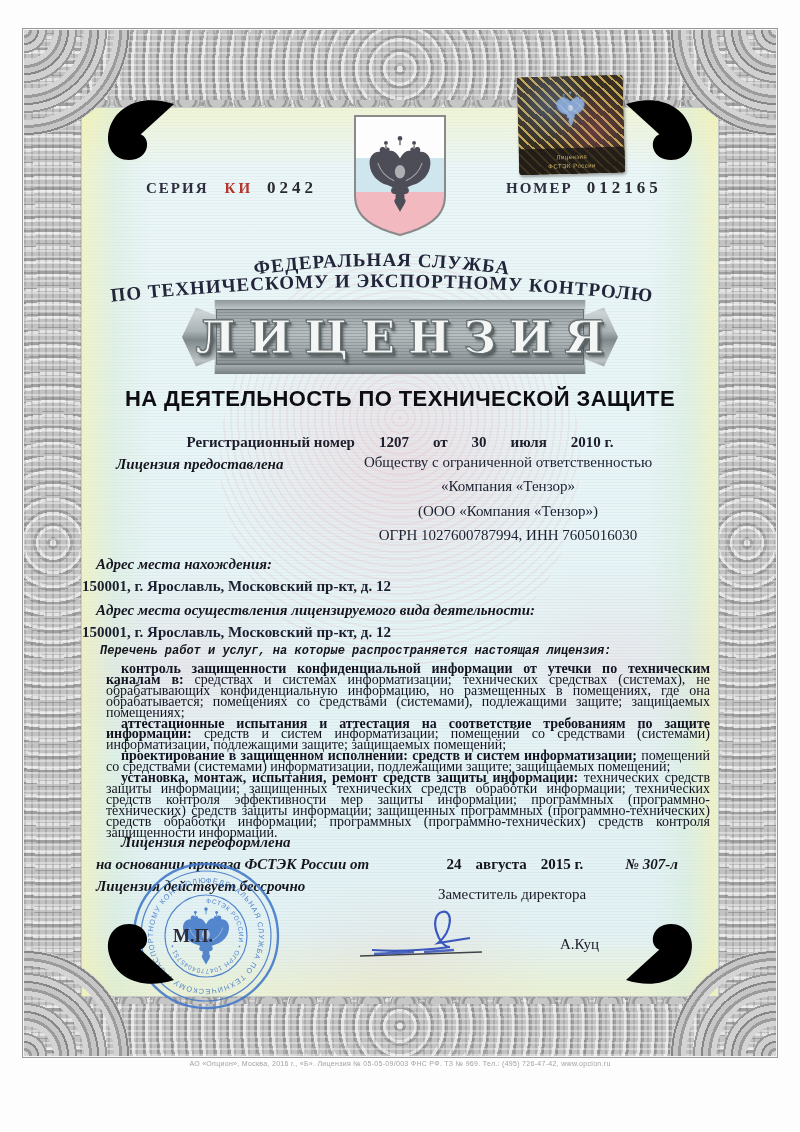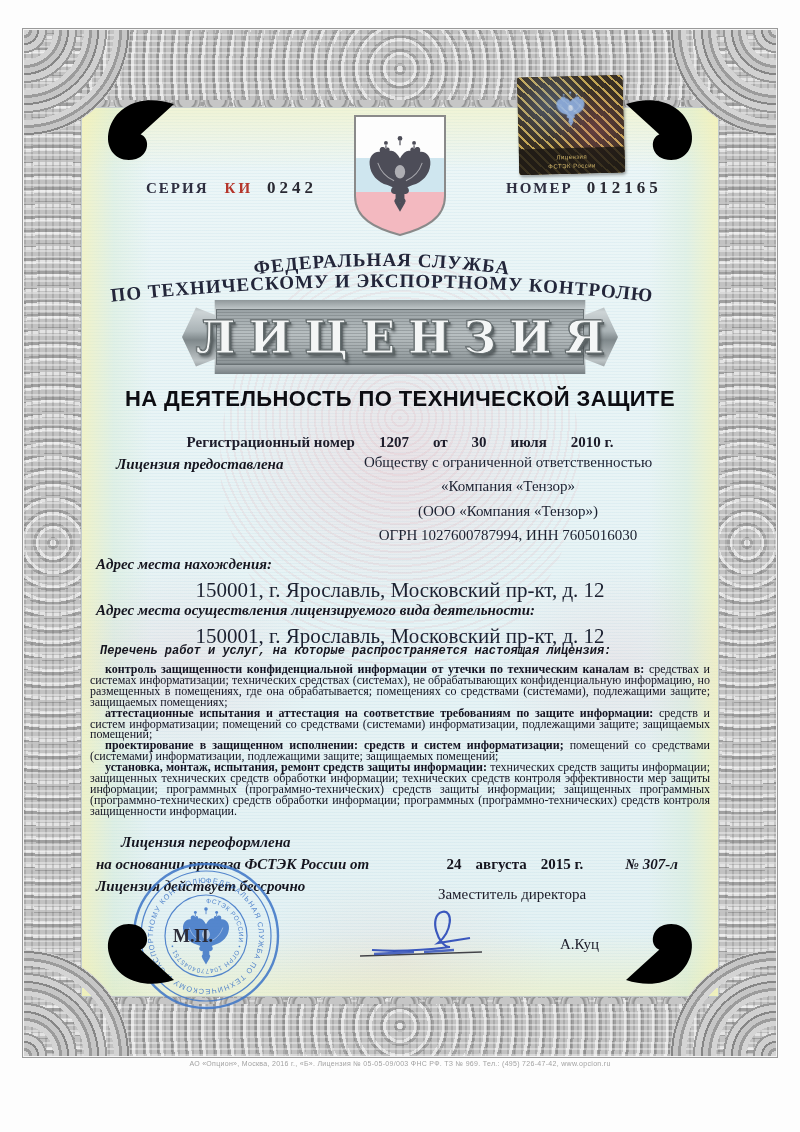--- a/index.html
+++ b/index.html
@@ -101,27 +101,27 @@
   .subtitle { position:absolute; left:0; right:0; top:278px; text-align:center;
     font-family:"Liberation Sans",sans-serif; font-weight:bold; font-size:22px; line-height:1.2; color:#0d0d12; letter-spacing:.4px; }
   .reg-row { position:absolute; left:0; right:0; top:326px; display:flex; justify-content:center; gap:24px;
     font-weight:bold; font-size:15px; color:#1d1d2b; white-space:nowrap; }
 
   
   .lbl { font-weight:bold; font-style:italic; font-size:15px; color:#15151f; }
   .grantee-label { position:absolute; left:34px; top:348px; }
   .grantee-block { position:absolute; left:220px; right:4px; top:342px; text-align:center; font-size:15px; line-height:1.62; color:#1b2030; }
   .addr1-label { position:absolute; left:14px; top:448px; }
-  .addr-val { position:absolute; left:0; right:0; text-align:center; font-size:21px; color:#1b2030; }
+  .addr-val { position:absolute; left:0; right:0; font-size:15px; color:#1b2030;font-weight:bold; }
   .av1 { top:470px; } .addr2-label { position:absolute; left:14px; top:494px;text-align:center; }
   .av2 { top:516px; }
 
   
   .works-head { position:absolute; left:18px; top:536px; font-size:12px;font-family:Liberation Mono, monospace; }
-  .works { position:absolute; left:8px; right:8px; top:556px; font-size:12px; line-height:10.9px; color:#131322; text-align:justify; }
+  .works { position:absolute; left:24px; right:8px; top:556px; font-size:14px; line-height:10.9px; color:#131322; text-align:justify; }
   .work-item { text-indent:15px; margin:0; }
   .wb { font-weight:bold; }
 
   
   .reissue1 { position:absolute; left:14px; top:726px;margin-left:25px; }
   .reissue2 { position:absolute; left:14px; right:40px; top:748px; display:flex; align-items:baseline; }
   .reissue2 .date { margin-left:auto; display:flex; gap:14px; font-weight:bold; font-size:15px; color:#15151f; }
   .reissue2 .order { margin-left:42px; font-weight:bold; font-style:italic; font-size:15px; color:#15151f; }
   .reissue3 { position:absolute; left:14px; top:770px; }
 

